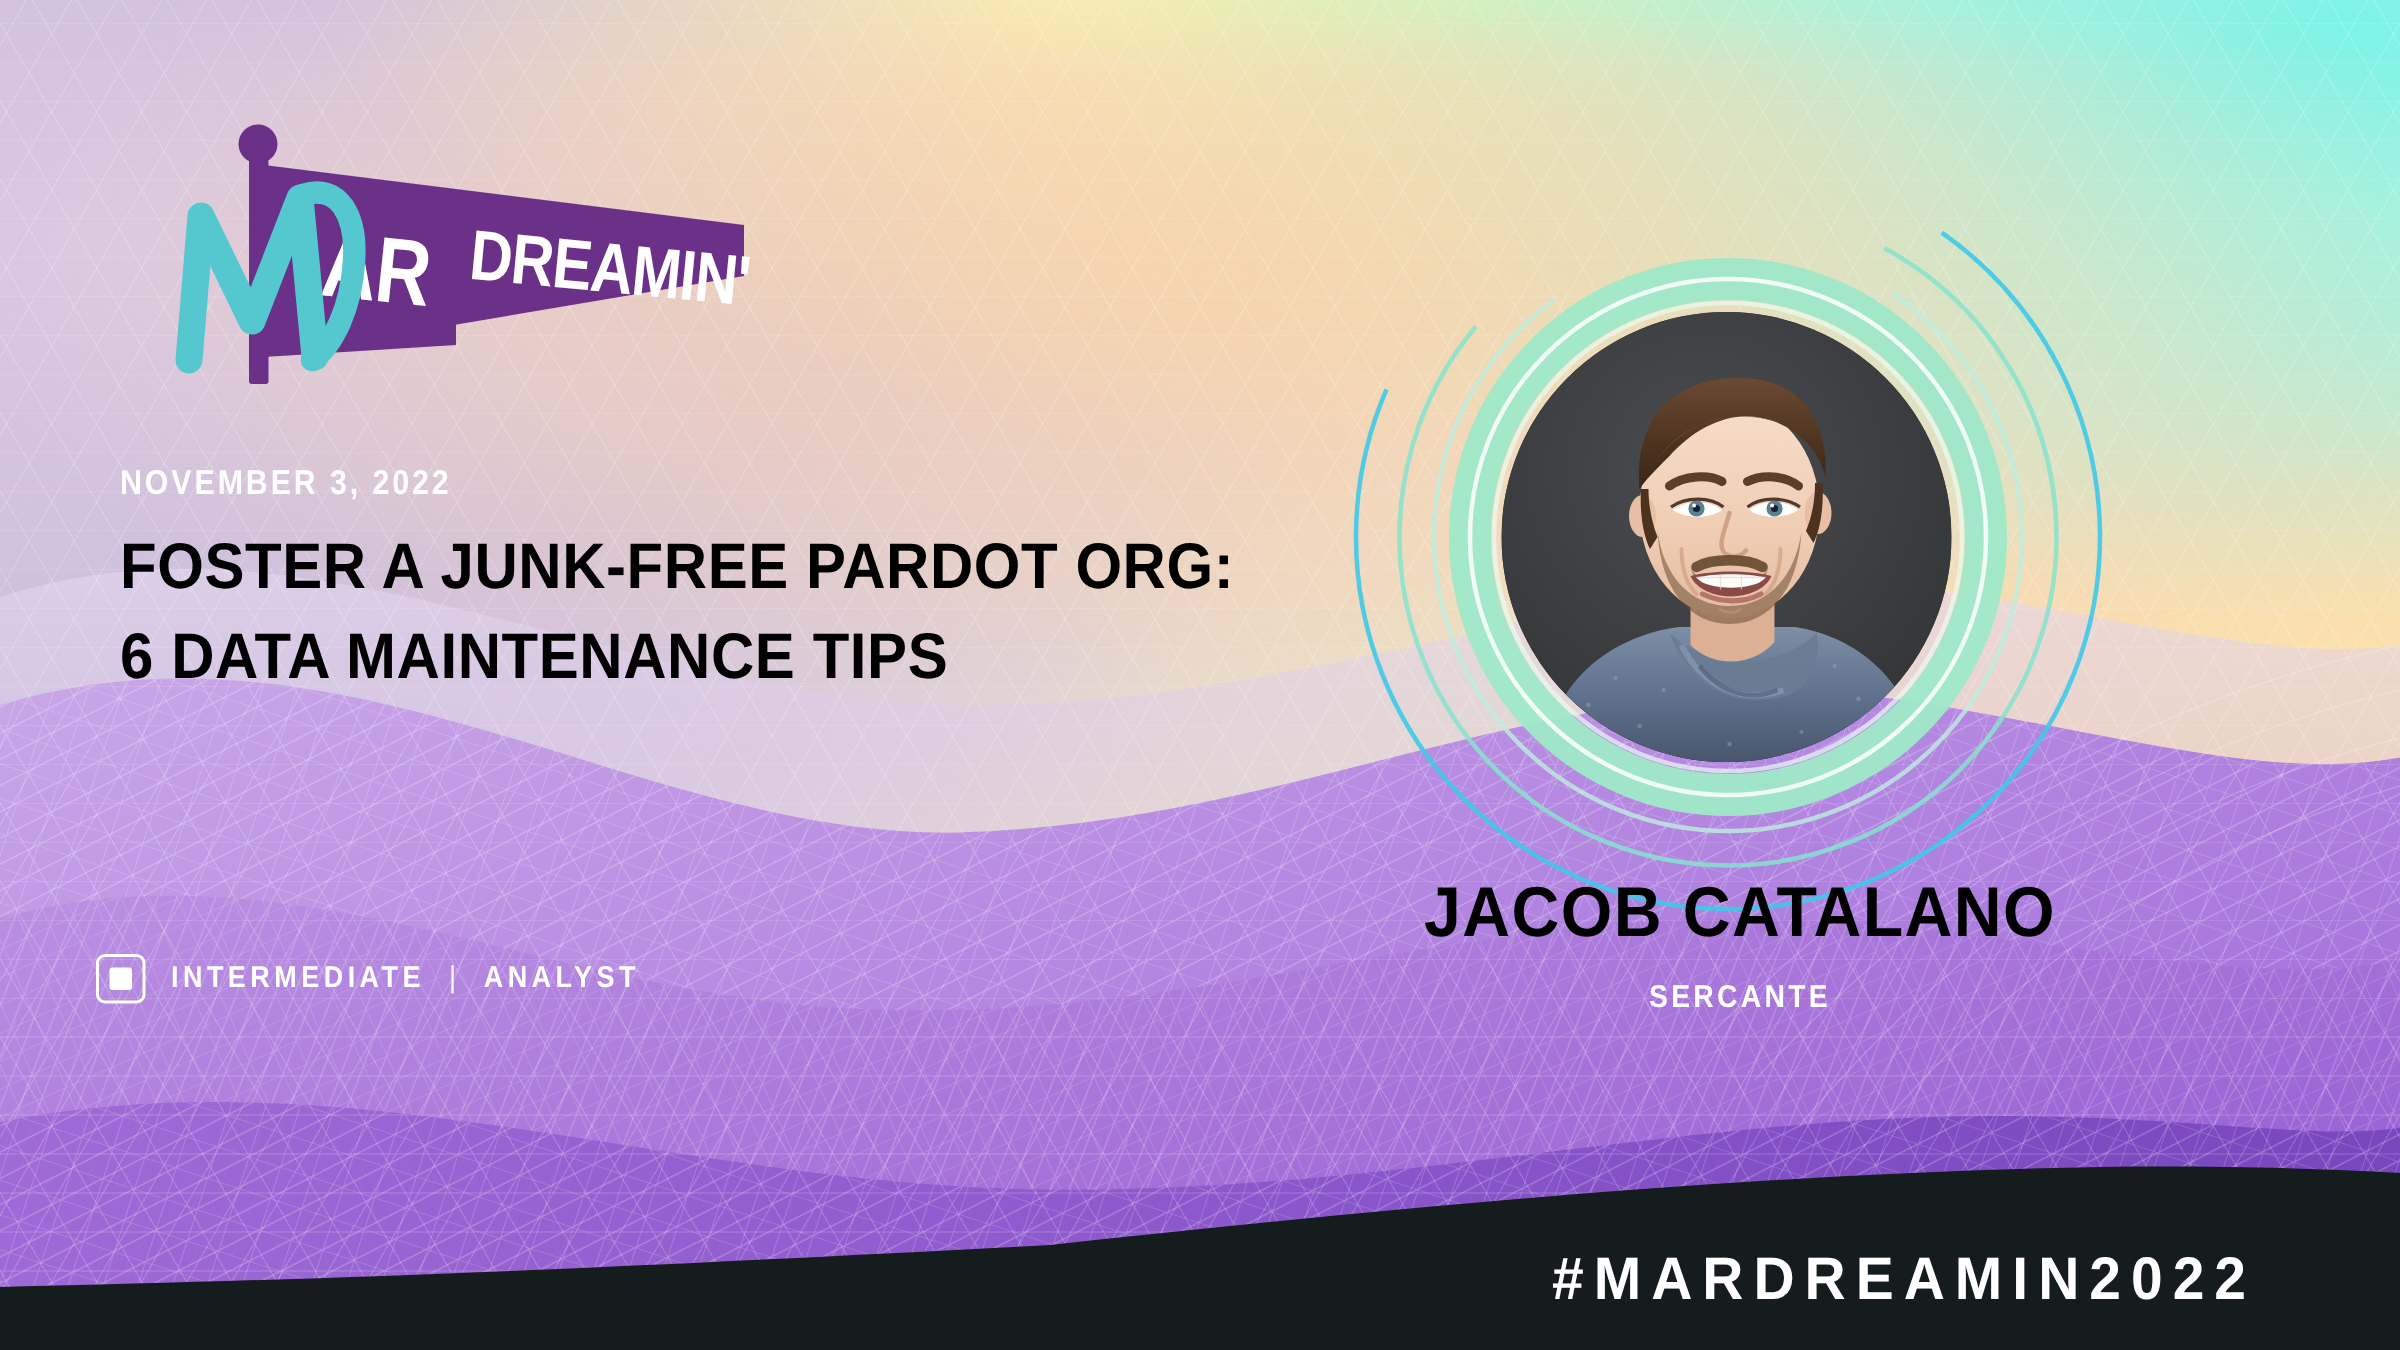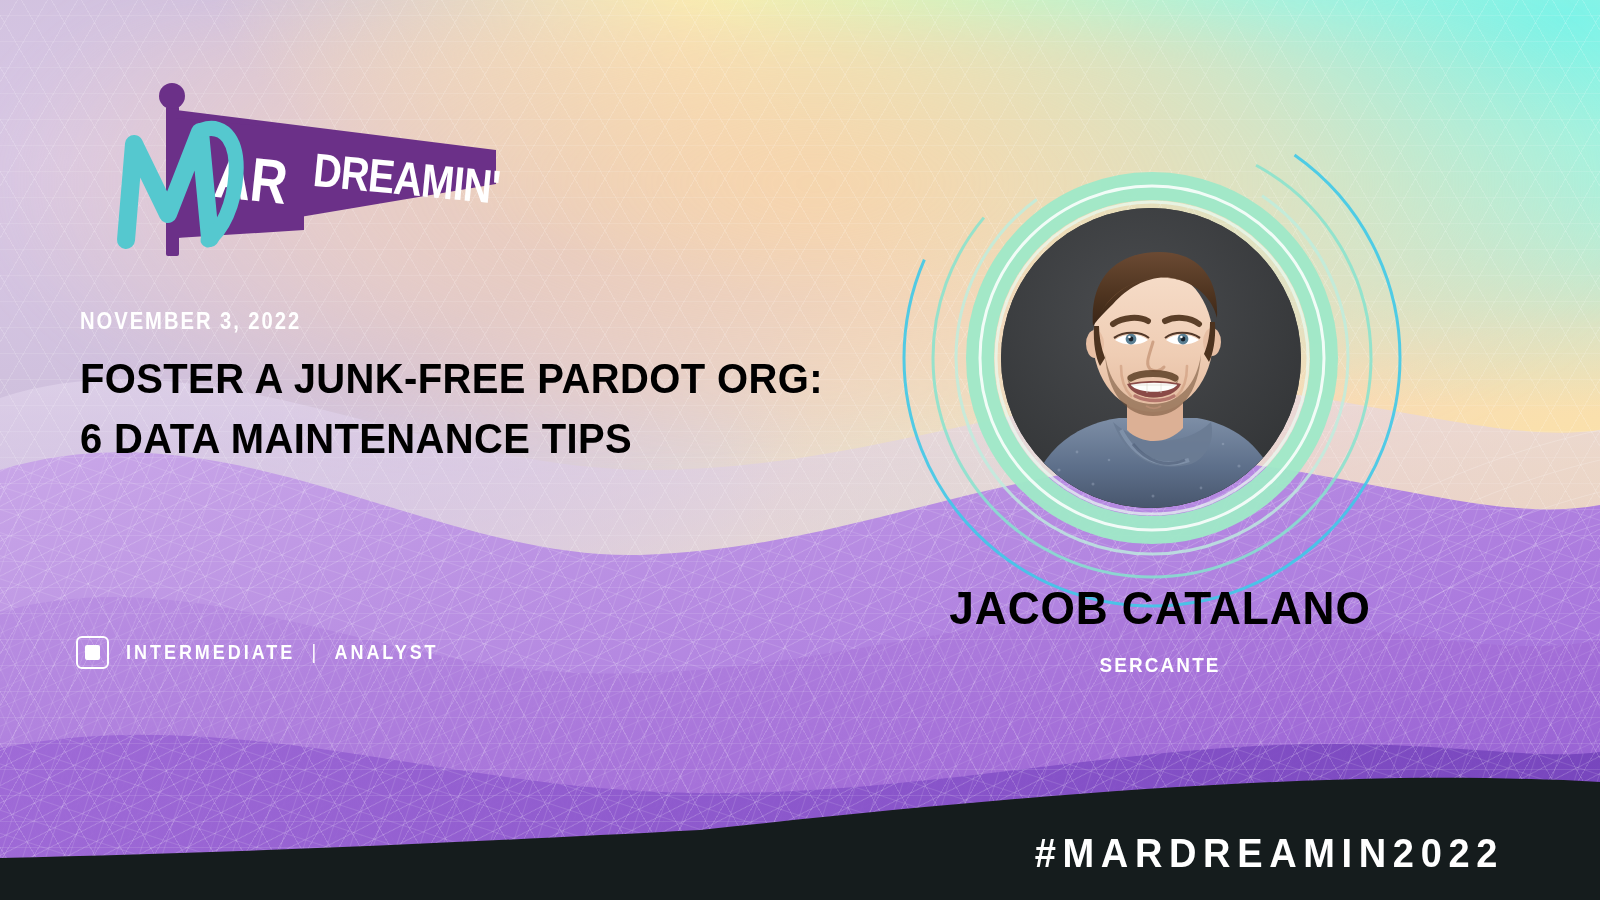--- a/index.html
+++ b/index.html
@@ -65,21 +65,21 @@
     font-family:"Liberation Sans",sans-serif;
     font-weight:bold;
     font-size:43px;line-height:60px;
     letter-spacing:.4px;
     color:#000000;
     transform:scaleX(.93);transform-origin:left top;
   }
 
   
   .badge-row{
-    position:absolute;left:76px;top:636px;
+    position:absolute;left:64px;top:636px;
     display:flex;align-items:center;gap:17px;
   }
   .badge-ico{
     width:33px;height:33px;border:2.5px solid #ffffff;border-radius:6px;
     display:flex;align-items:center;justify-content:center;box-sizing:border-box;
   }
   .badge-ico i{display:block;width:15px;height:15px;background:#ffffff;border-radius:2px;}
   .badge-text{
     font-family:"Liberation Sans",sans-serif;
     font-weight:bold;font-size:20px;letter-spacing:3.3px;color:#ffffff;

